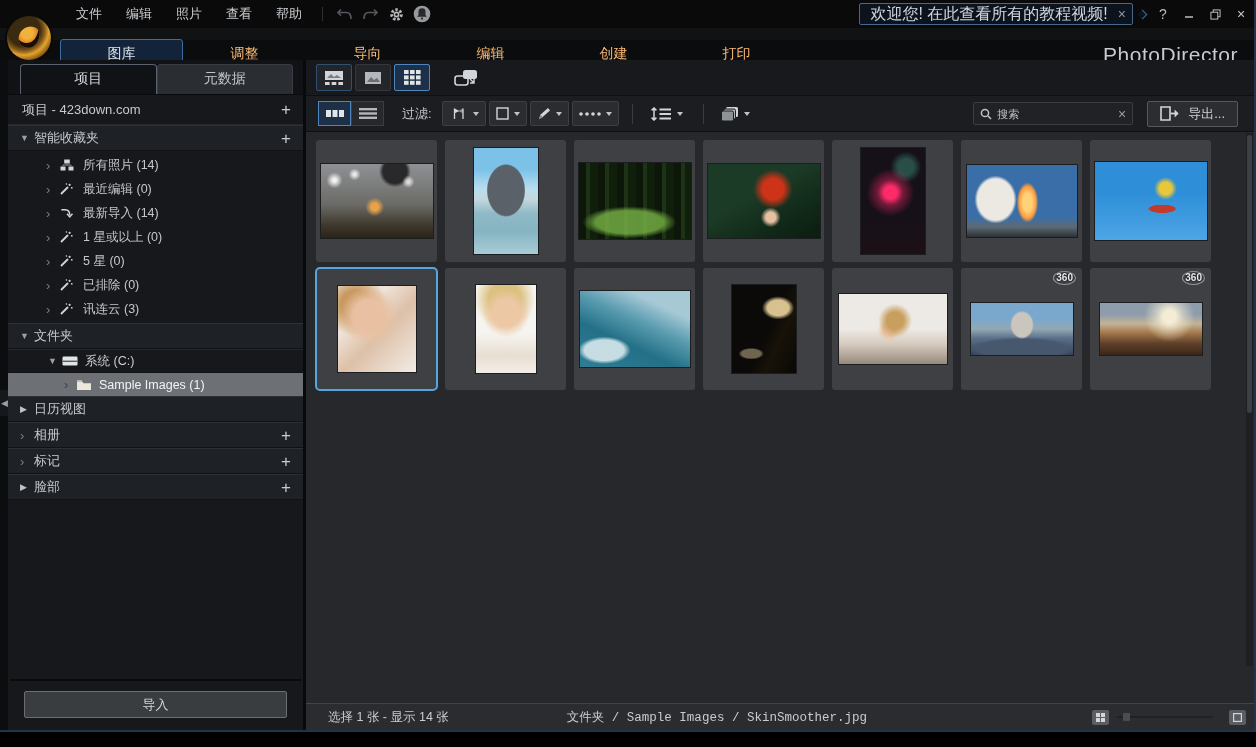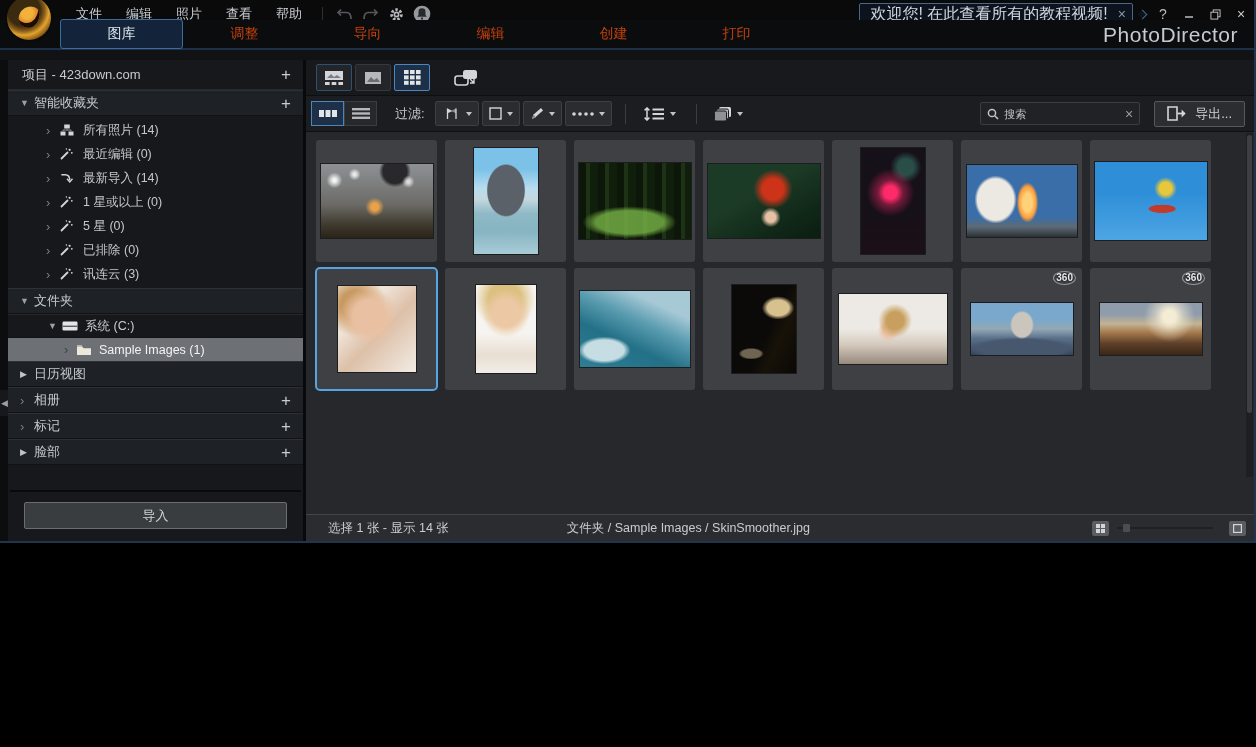--- a/index.html
+++ b/index.html
@@ -1,18 +1,18 @@
 <!DOCTYPE html>
 <html><head>
 <meta charset="utf-8">
 <style>
   * { margin:0; padding:0; box-sizing:border-box; }
   html,body { width:1256px; height:747px; overflow:hidden; background:#000;
     font-family:"Liberation Sans","DejaVu Sans",sans-serif; }
-  .app { position:relative; width:1256px; height:543px; background:#101214;
+  .app { position:relative; width:1256px; height:732px; background:#101214;
     border-right:2px solid #20354c; border-bottom:2px solid #20354c; }
 
   
   .titlebar { position:absolute; left:0; top:0; right:0; height:28px; background:#0a0a0b;
     display:flex; align-items:center; }
   .menus { display:flex; margin-left:64px; }
   .menu-item { color:#c8ccd0; font-size:13px; padding:5px 12px; cursor:default; }
   .tb-sep { width:1px; height:14px; background:#2c2f33; margin:0 8px; }
   .tb-ico { width:26px; height:22px; display:flex; align-items:center; justify-content:center; }
   .notif { margin-left:auto; display:flex; align-items:center; height:22px;
@@ -20,30 +20,30 @@
     position:relative; }
   .notif-text { color:#cdd6e0; font-size:16px; white-space:nowrap; }
   .notif-close { color:#8a98a8; font-size:14px; margin-left:10px; line-height:1; cursor:default; }
   .notif-tail { width:7px; height:7px; border-top:1px solid #45688c; border-right:1px solid #45688c;
     transform:rotate(45deg); background:#0d131c; margin-left:6px; }
   .win-btn { width:26px; height:24px; display:flex; align-items:center; justify-content:center;
     color:#c8ccd0; font-size:14px; }
   .help-btn { color:#b8bcc0; font-size:14px; margin-left:4px; }
 
   
-  .appbar { position:absolute; left:0; top:20px; right:0; height:30px; background:#0b0c0e;
+  .appbar { position:absolute; left:0; top:40px; right:0; height:30px; background:#0b0c0e;
     border-bottom:2px solid #1d3document2f4a; border-bottom:2px solid #1d2f4a; display:flex; align-items:center; }
   .logo { position:absolute; left:7px; top:-24px; width:44px; height:44px; border-radius:50%;
     background:radial-gradient(circle at 38% 32%, #3a2a10 0 40%, #8a5d1a 52%, #e2a42e 62%, #7a4d10 78%, #c08a24 92%, #4a3008 100%);
     box-shadow:0 0 0 2px #0a0a0a; }
   .logo::after { content:""; position:absolute; left:12px; top:10px; width:20px; height:22px;
     border-radius:60% 40% 55% 45%; background:radial-gradient(circle at 35% 35%, #f0b23a 0 30%, #d2641e 70%, #a03812);
     transform:rotate(18deg); box-shadow:inset -3px -4px 0 #1a0e02; }
   .mode-tabs { display:flex; margin-left:60px; }
-  .mode-tab { width:123px; text-align:center; color:#c2410c; font-size:14px; padding:5px 0;
+  .mode-tab { width:123px; text-align:center; color:#fdba74; font-size:14px; padding:5px 0;
     border:1px solid transparent; border-radius:3px; cursor:default; }
   .mode-tab.active { color:#dde6ee; background:#13233a; border-color:#3c6b9c; }
   .brand { position:absolute; right:16px; top:3px; color:#c5cad0; font-size:21px; font-weight:400;
     letter-spacing:.5px; }
 
   
   .body { position:absolute; left:0; top:60px; right:0; bottom:0; display:flex; }
   .side-strip { width:8px; background:#0b0d0f; position:relative; }
   .collapse-handle { position:absolute; left:0; top:330px; width:9px; height:26px; color:#9aa0a6;
     font-size:9px; display:flex; align-items:center; justify-content:center; background:#16181b;
@@ -84,21 +84,21 @@
   
   .main { flex:1; display:flex; flex-direction:column; background:#26282b; min-width:0; }
   .toolbar1 { height:36px; background:#17191c; display:flex; align-items:center; padding-left:10px;
     border-bottom:1px solid #0e0f11; }
   .vbtn { width:36px; height:27px; background:#232528; border:1px solid #35383c; border-radius:2px;
     display:flex; align-items:center; justify-content:center; margin-right:3px; }
   .vbtn.frame { border-color:#2e5073; }
   .vbtn.active { background:#1d3048; border-color:#4d86bd; }
   .compare-btn { margin-left:16px; width:34px; height:27px; display:flex; align-items:center;
     justify-content:center; }
-  .toolbar2 { height:36px; background:#1b1d20; display:flex; align-items:center; padding:0 5px;
+  .toolbar2 { height:36px; background:#1b1d20; display:flex; align-items:center; padding:0 12px;
     border-bottom:1px solid #0e0f11; }
   .sbtn { width:33px; height:25px; background:#26282b; border:1px solid #3a3d41; display:flex;
     align-items:center; justify-content:center; }
   .sbtn.active { background:#1d3048; border-color:#4d86bd; }
   .filter-label { color:#c0c4c8; font-size:13px; margin:0 10px 0 18px; }
   .fbtn { height:25px; background:#2a2c2f; border:1px solid #3c3f43; border-radius:2px;
     display:flex; align-items:center; justify-content:center; padding:0 6px; margin-right:3px; }
   .caret { width:0; height:0; border-left:3.5px solid transparent; border-right:3.5px solid transparent;
     border-top:4px solid #c0c4c8; margin-left:5px; }
   .tool-sep { width:1px; height:20px; background:#3a3d41; margin:0 10px; }
@@ -182,21 +182,21 @@
     linear-gradient(180deg, #8f9cab 0 22%, #c3b394 40%, #a2764a 58%, #5e4029 78%, #392617 100%); }
 
   
   .vscroll { position:absolute; top:1px; right:1px; width:7px; bottom:1px; background:#1d1f22; }
   .vscroll .thumb { position:absolute; top:2px; left:1px; width:5px; height:278px; background:#3c3f43;
     border-radius:3px; }
 
   
   .statusbar { height:27px; background:#2a2c2f; border-top:1px solid #414549; display:flex;
     align-items:center; font-size:12.5px; color:#c8ccd0; padding:0 8px 0 22px;margin-top:36px; }
-  .status-path { margin-left:118px; }
+  .status-path { margin-left:118px;font-family:Liberation Mono, monospace; }
   .zoom-ctrl { margin-left:auto; display:flex; align-items:center; }
   .zicon { width:17px; height:15px; background:#5a5d61; border-radius:2px; display:flex;
     align-items:center; justify-content:center; }
   .zslider { width:96px; height:2px; background:#1f2124; margin:0 8px; position:relative; }
   .zslider .handle { position:absolute; left:6px; top:-3px; width:7px; height:8px; background:#4a4d51;
     border-radius:1px; }
   .zicon.big { margin-left:8px; }
 
   svg { display:block; }
 </style>
@@ -272,20 +272,24 @@
     <span class="brand">PhotoDirector</span>
   </div>
 
   <div class="body">
 
     <div class="side-strip">
       <span class="collapse-handle">◀</span>
     </div>
 
     <div class="sidebar">
+      <div class="side-tabs">
+        <span class="side-tab active">项目</span>
+        <span class="side-tab">元数据</span>
+      </div>
 
       <div class="side-row">
         <span>项目 - 423down.com</span>
         <span class="plus-btn">+</span>
       </div>
 
       <div class="sec-head">
         <span class="tri">▼</span>
         <span>智能收藏夹</span>
         <span class="plus-btn">+</span>

